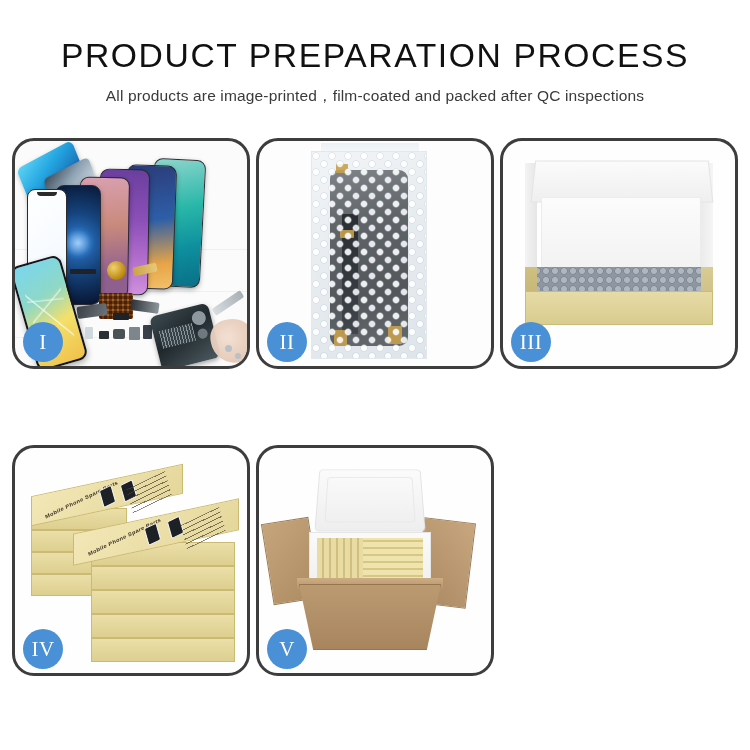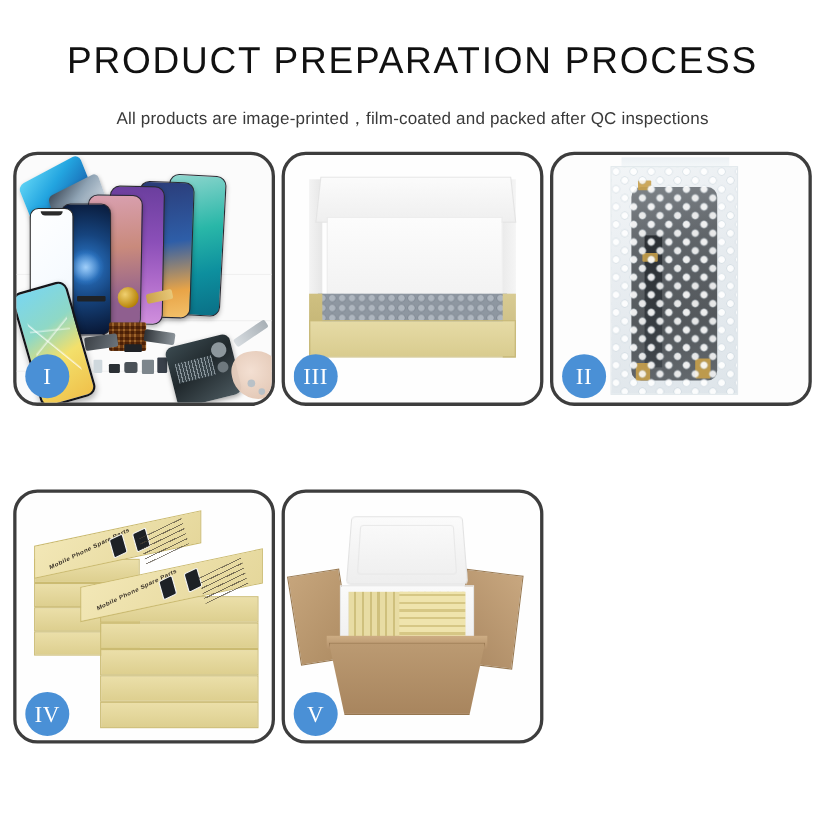--- a/index.html
+++ b/index.html
@@ -15,21 +15,21 @@
   .header { padding-top: 38px; text-align: center; }
   .title {
     font-size: 34px;
     letter-spacing: 1.6px;
     color: #111;
     font-weight: 500;
     line-height: 1.05;
     transform: scaleX(0.99);
   }
   .subtitle {
-    margin-top: 24px;
+    margin-top: 12px;
     font-size: 15.5px;
     color: #3a3a3a;
     letter-spacing: 0.15px;
     font-weight: 400;
   }
 
   
   .grid {
     position: absolute;
     left: 12px; top: 138px;
@@ -412,52 +412,52 @@
         <div class="tiny t5"></div>
         <div class="tiny t6"></div>
 
         <div class="ph-teardown"></div>
         <div class="tool"></div>
         <div class="hand"></div>
         <div class="tiny t7"></div>
         <div class="tiny t8"></div>
       </div>
       <div class="badge">I</div>
-    </div>
-
-    <div class="panel p3">
-      <div class="panel-photo">
-        <div class="box3-flap-l"></div>
-        <div class="box3-flap-r"></div>
-        <div class="box3-lid"></div>
-        <div class="box3-foam"></div>
-        <div class="box3-bubble"></div>
-        <div class="box3-side-l"></div>
-        <div class="box3-side-r"></div>
-        <div class="box3-front"></div>
-      </div>
-      <div class="badge">III</div>
     </div>
 
     <div class="panel p2">
       <div class="panel-photo">
         <div class="bag-top"></div>
         <div class="bagwrap">
           <div class="screen-in-bag"></div>
           <div class="flex-in-bag"></div>
           <div class="gold-tab g1"></div>
           <div class="gold-tab g2"></div>
           <div class="gold-tab g3"></div>
           <div class="gold-tab g4"></div>
           <div class="bubbles"></div>
         </div>
       </div>
       <div class="badge">II</div>
     </div>
 
+    <div class="panel p3">
+      <div class="panel-photo">
+        <div class="box3-flap-l"></div>
+        <div class="box3-flap-r"></div>
+        <div class="box3-lid"></div>
+        <div class="box3-foam"></div>
+        <div class="box3-bubble"></div>
+        <div class="box3-side-l"></div>
+        <div class="box3-side-r"></div>
+        <div class="box3-front"></div>
+      </div>
+      <div class="badge">III</div>
+    </div>
+
     <div class="panel p4">
       <div class="panel-photo">
         <div class="stack">
 
           <div class="sbox" style="left:10px; top:44px; width:96px; height:22px;"></div>
           <div class="sbox" style="left:10px; top:66px; width:96px; height:22px;"></div>
           <div class="sbox" style="left:10px; top:88px; width:96px; height:22px;"></div>
           <div class="sbox" style="left:10px; top:110px; width:96px; height:22px;"></div>
 
           <div class="sbox" style="left:70px; top:78px; width:144px; height:24px;"></div>

